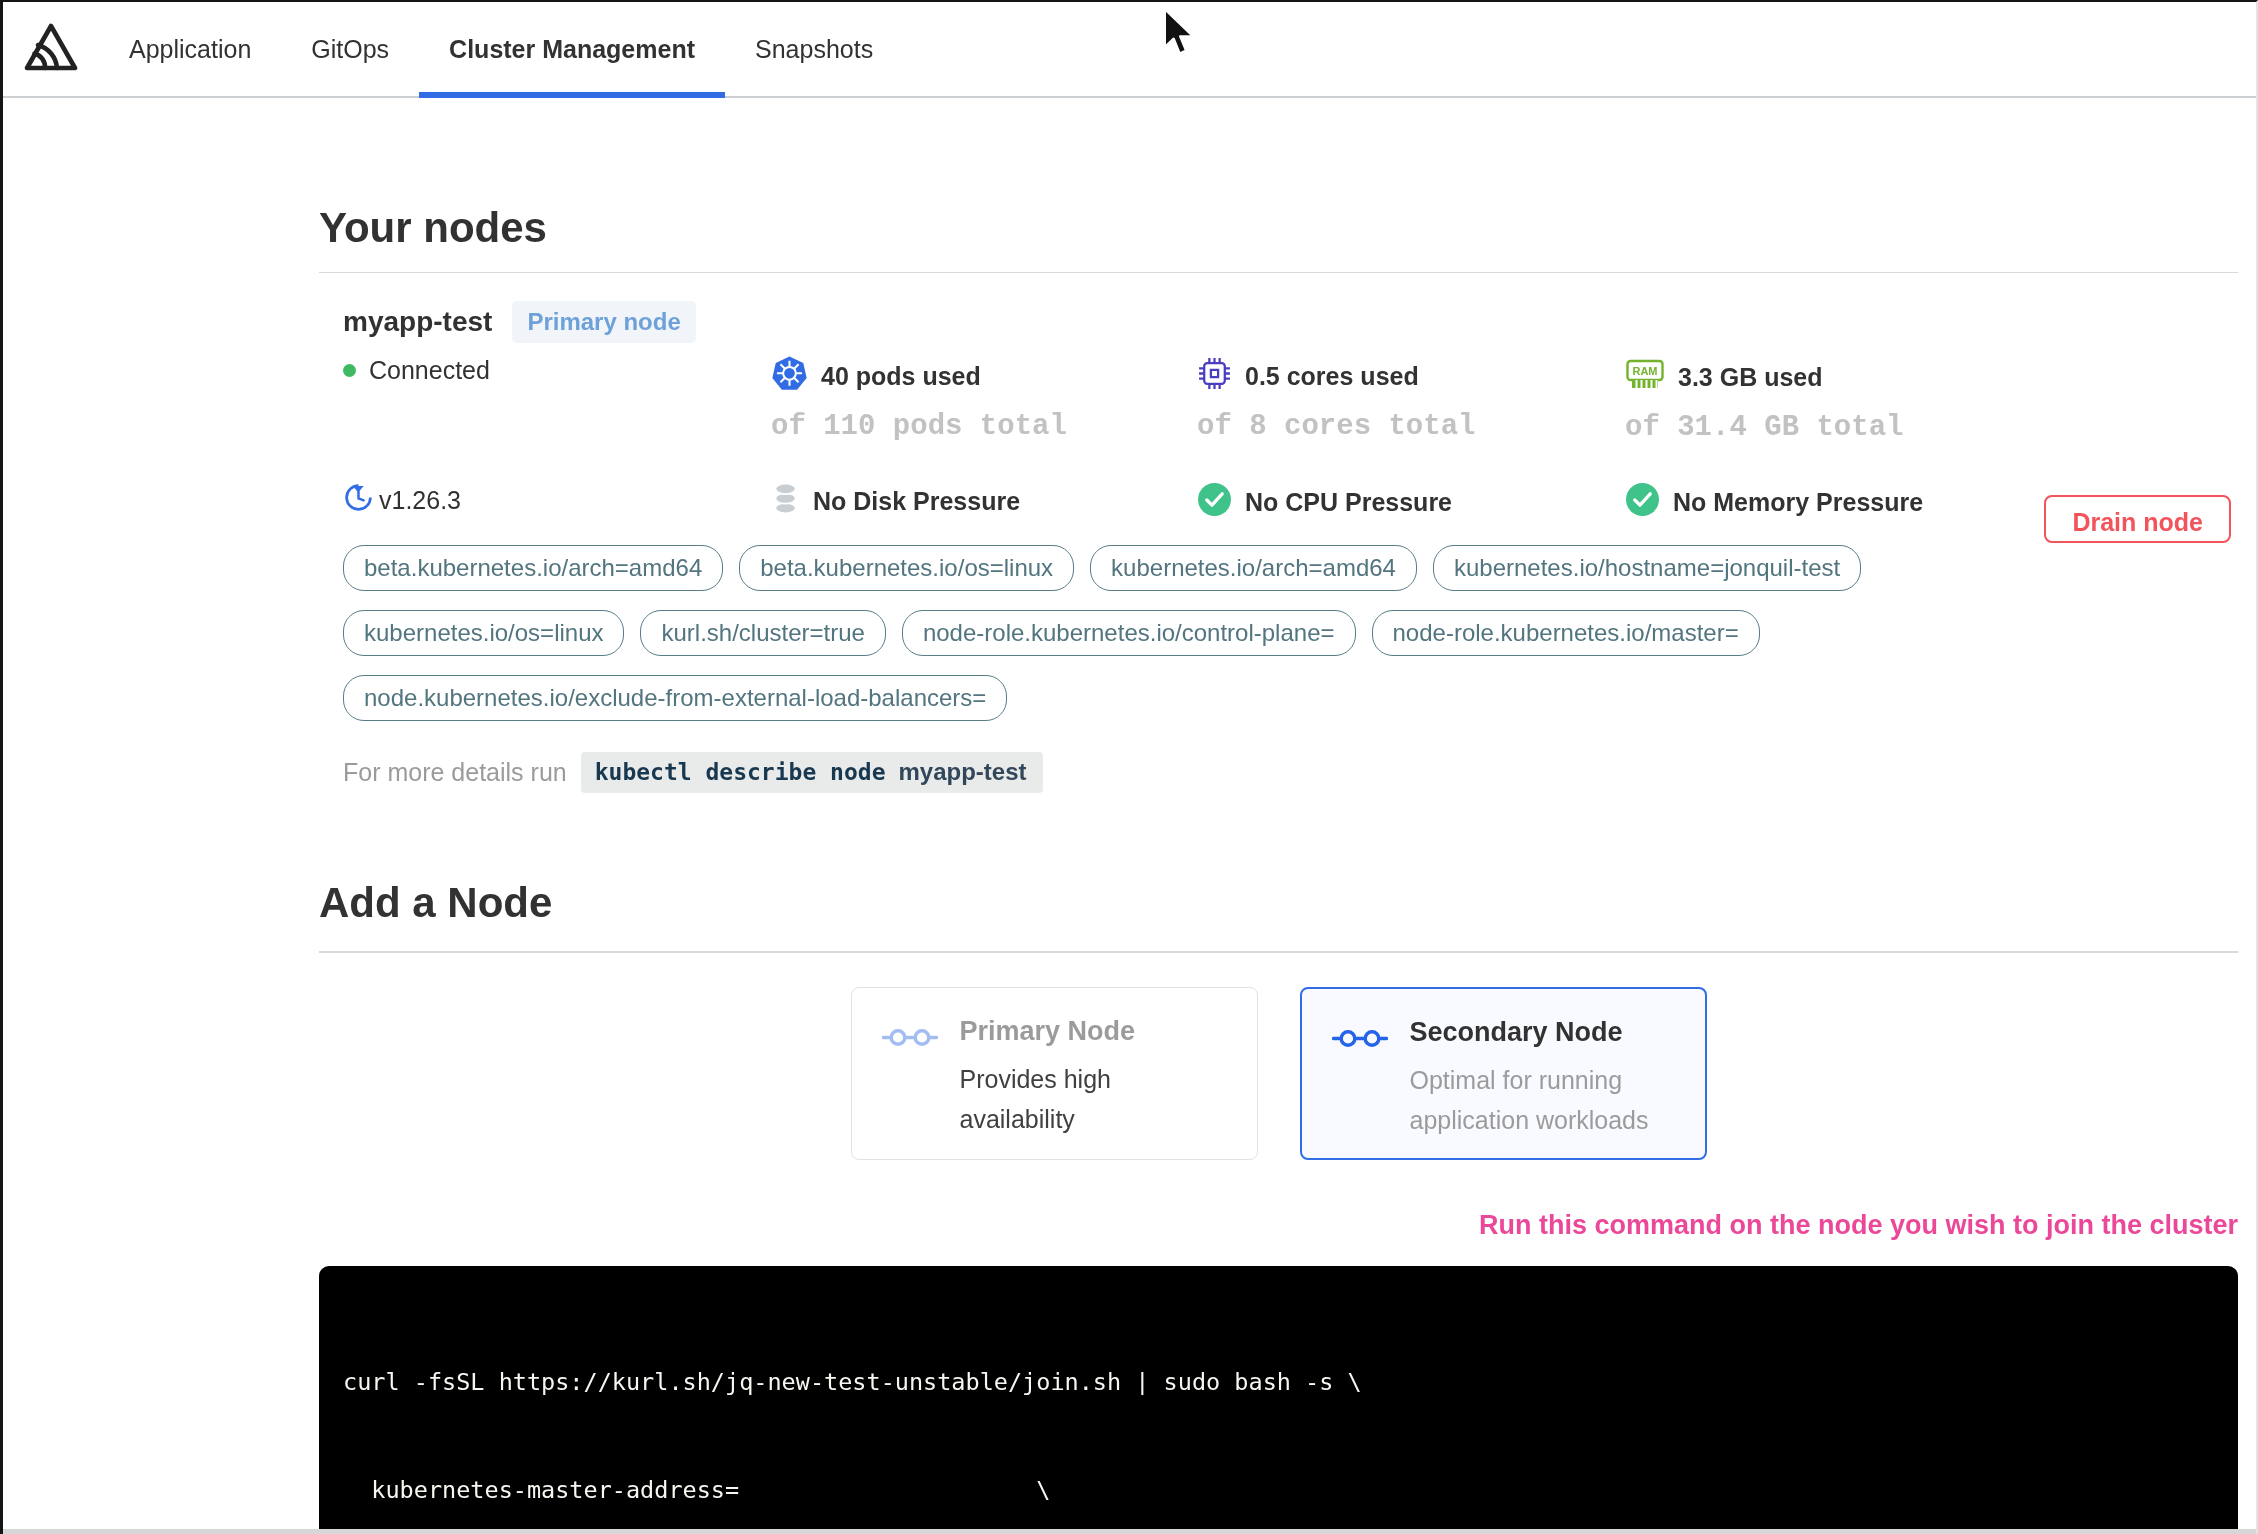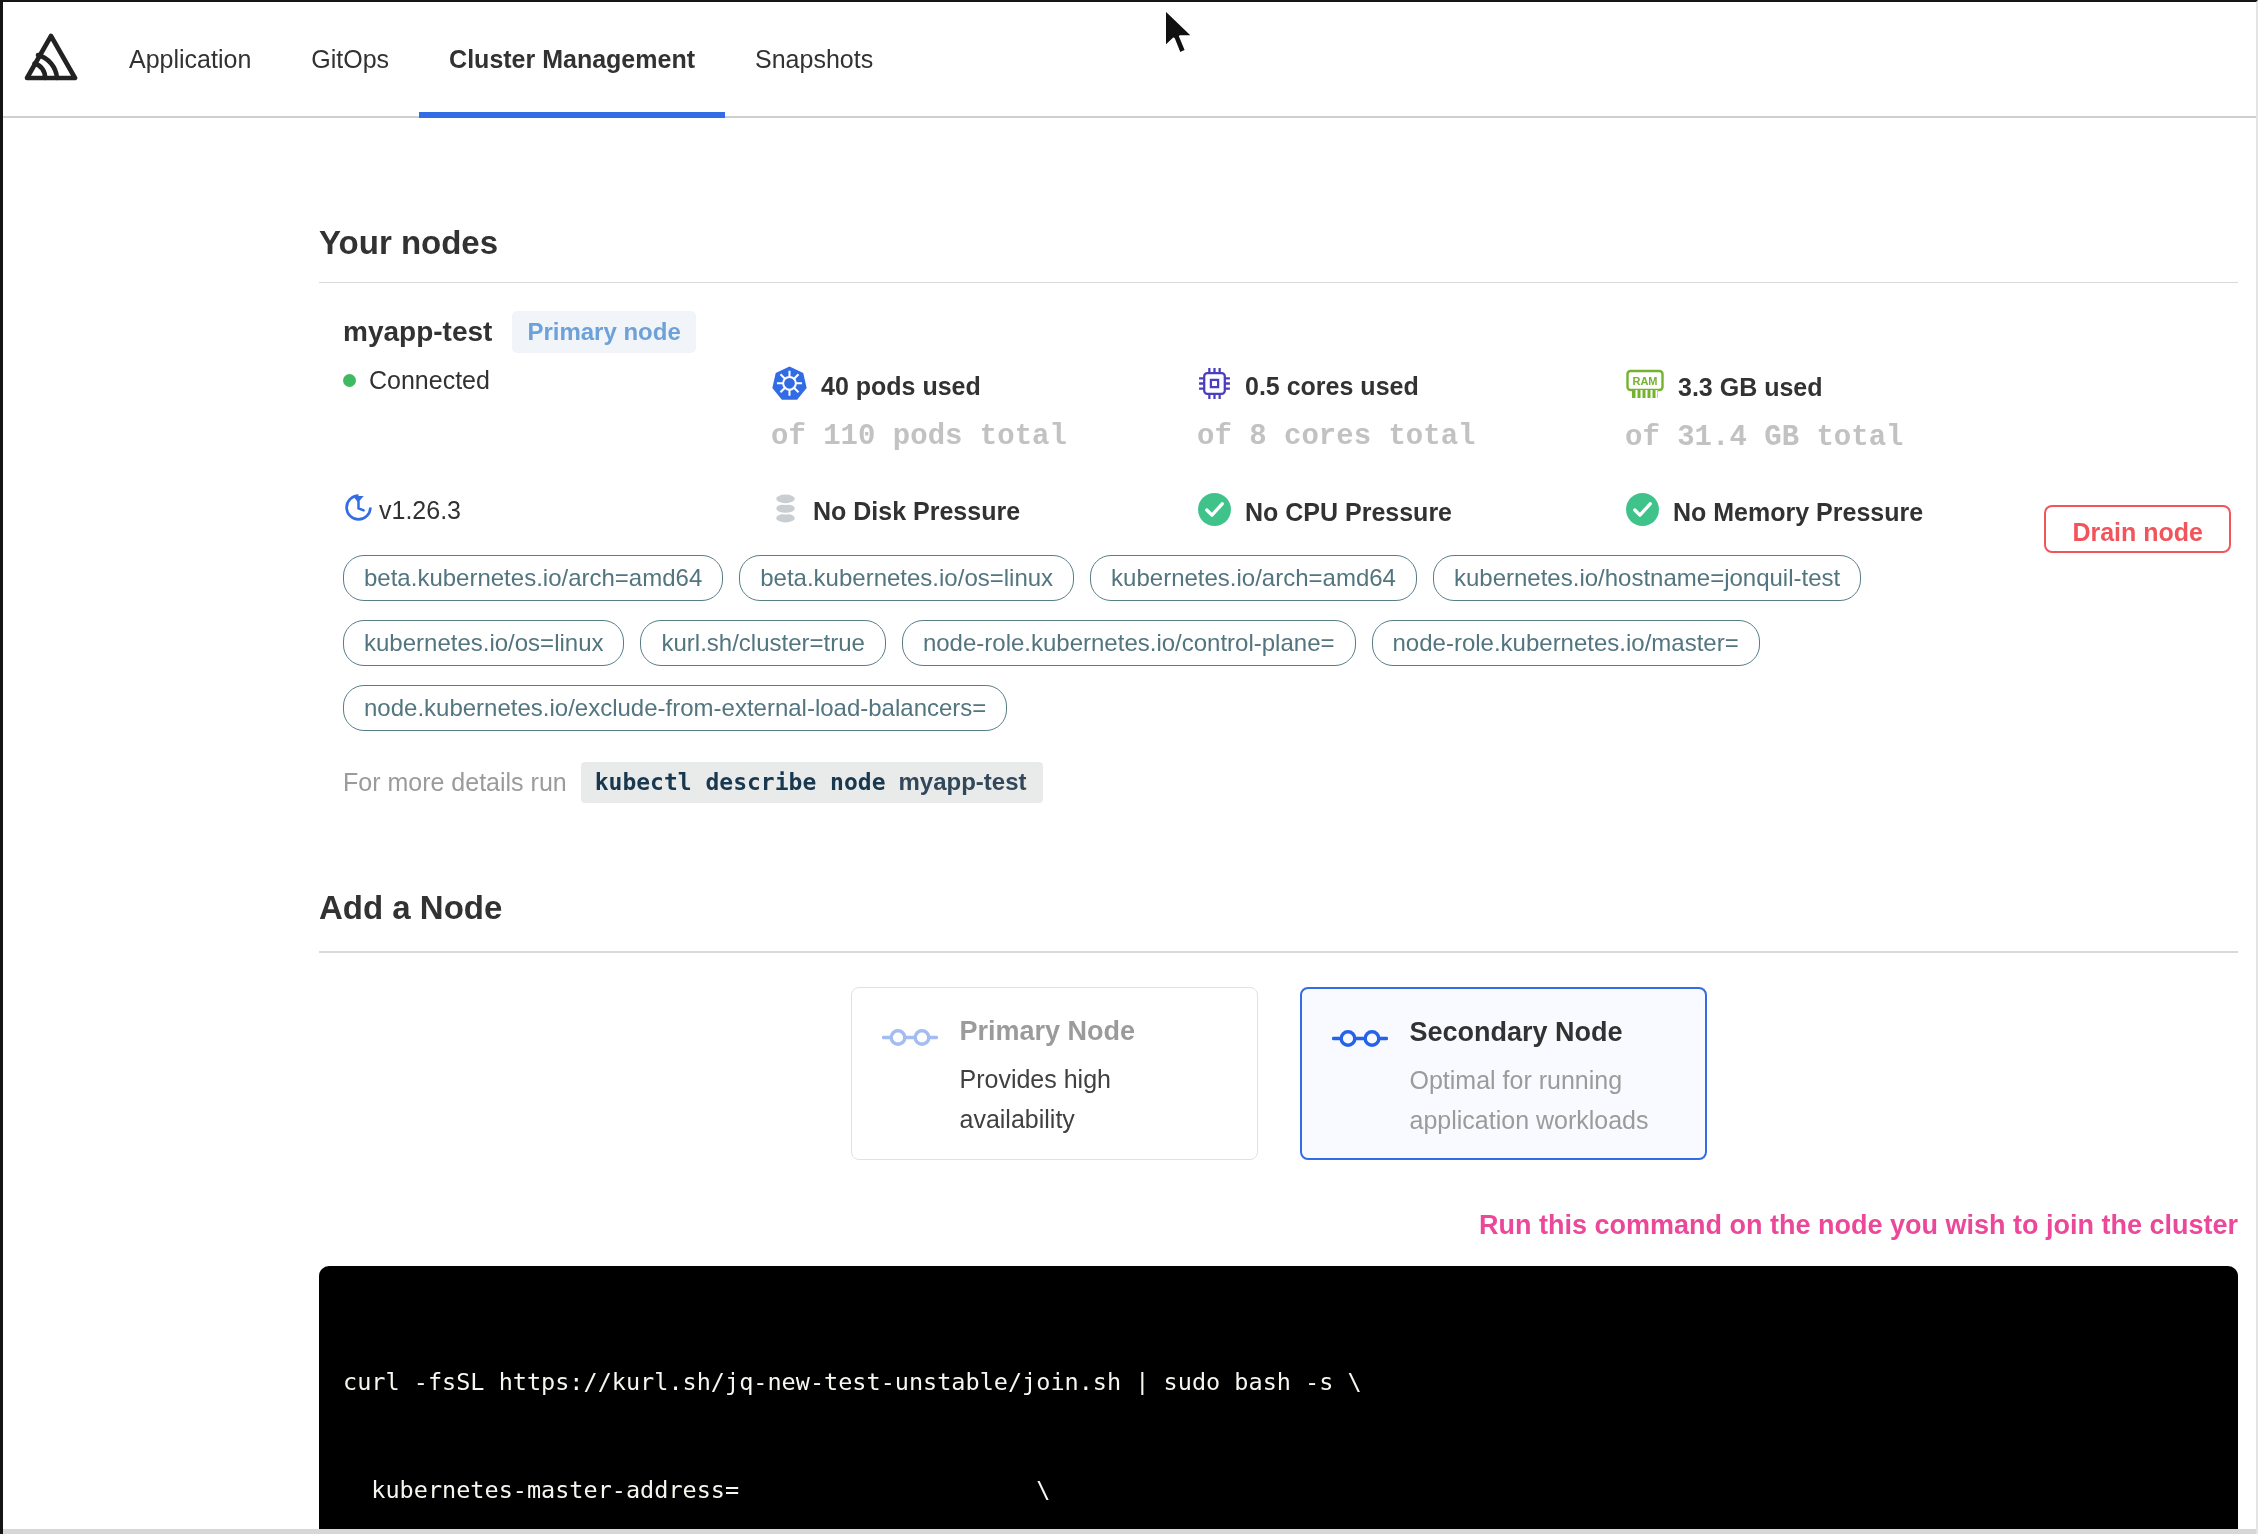--- a/index.html
+++ b/index.html
@@ -10,21 +10,21 @@
     color:#323232;
     position:relative;
     overflow:hidden;
     border-top:2px solid #151515;
     border-left:3px solid #151515;
     border-right:2px solid #e4e4e4;
   }
 
   
   .nav {
-    height:116px;
+    height:96px;
     border-bottom:2px solid #ccd0d3;
     display:flex;
     align-items:stretch;
     background:#fff;
     position:relative;
   }
   .logo-box { width:96px; display:flex; align-items:center; justify-content:center; }
   .tabs { display:flex; align-items:stretch; }
   .tab {
     display:flex; align-items:center;
@@ -38,21 +38,21 @@
   .tab.active { font-weight:700; }
   .tab.active::after {
     content:""; position:absolute; left:0; right:0; bottom:-2px;
     height:6px; background:#326de6;
   }
 
   .cursor { position:absolute; left:1158px; top:6px; z-index:50; }
 
   
   .content { padding:0 18px 0 316px; }
-  .section-title { font-size:33px; font-weight:700; color:#323232; }
+  .section-title { font-size:42px; font-weight:700; color:#323232; }
   .rule { border:none; border-top:2px solid #d9d9d9; height:0; }
   .rule.thin { border-top-width:1.5px; }
 
   .your-nodes-title { margin-top:106px; }
   .your-nodes-rule { margin-top:20px; }
 
   
   .node-body { position:relative; padding:28px 0 0 24px; }
   .drain-btn {
     position:absolute; top:222px; right:7px;

